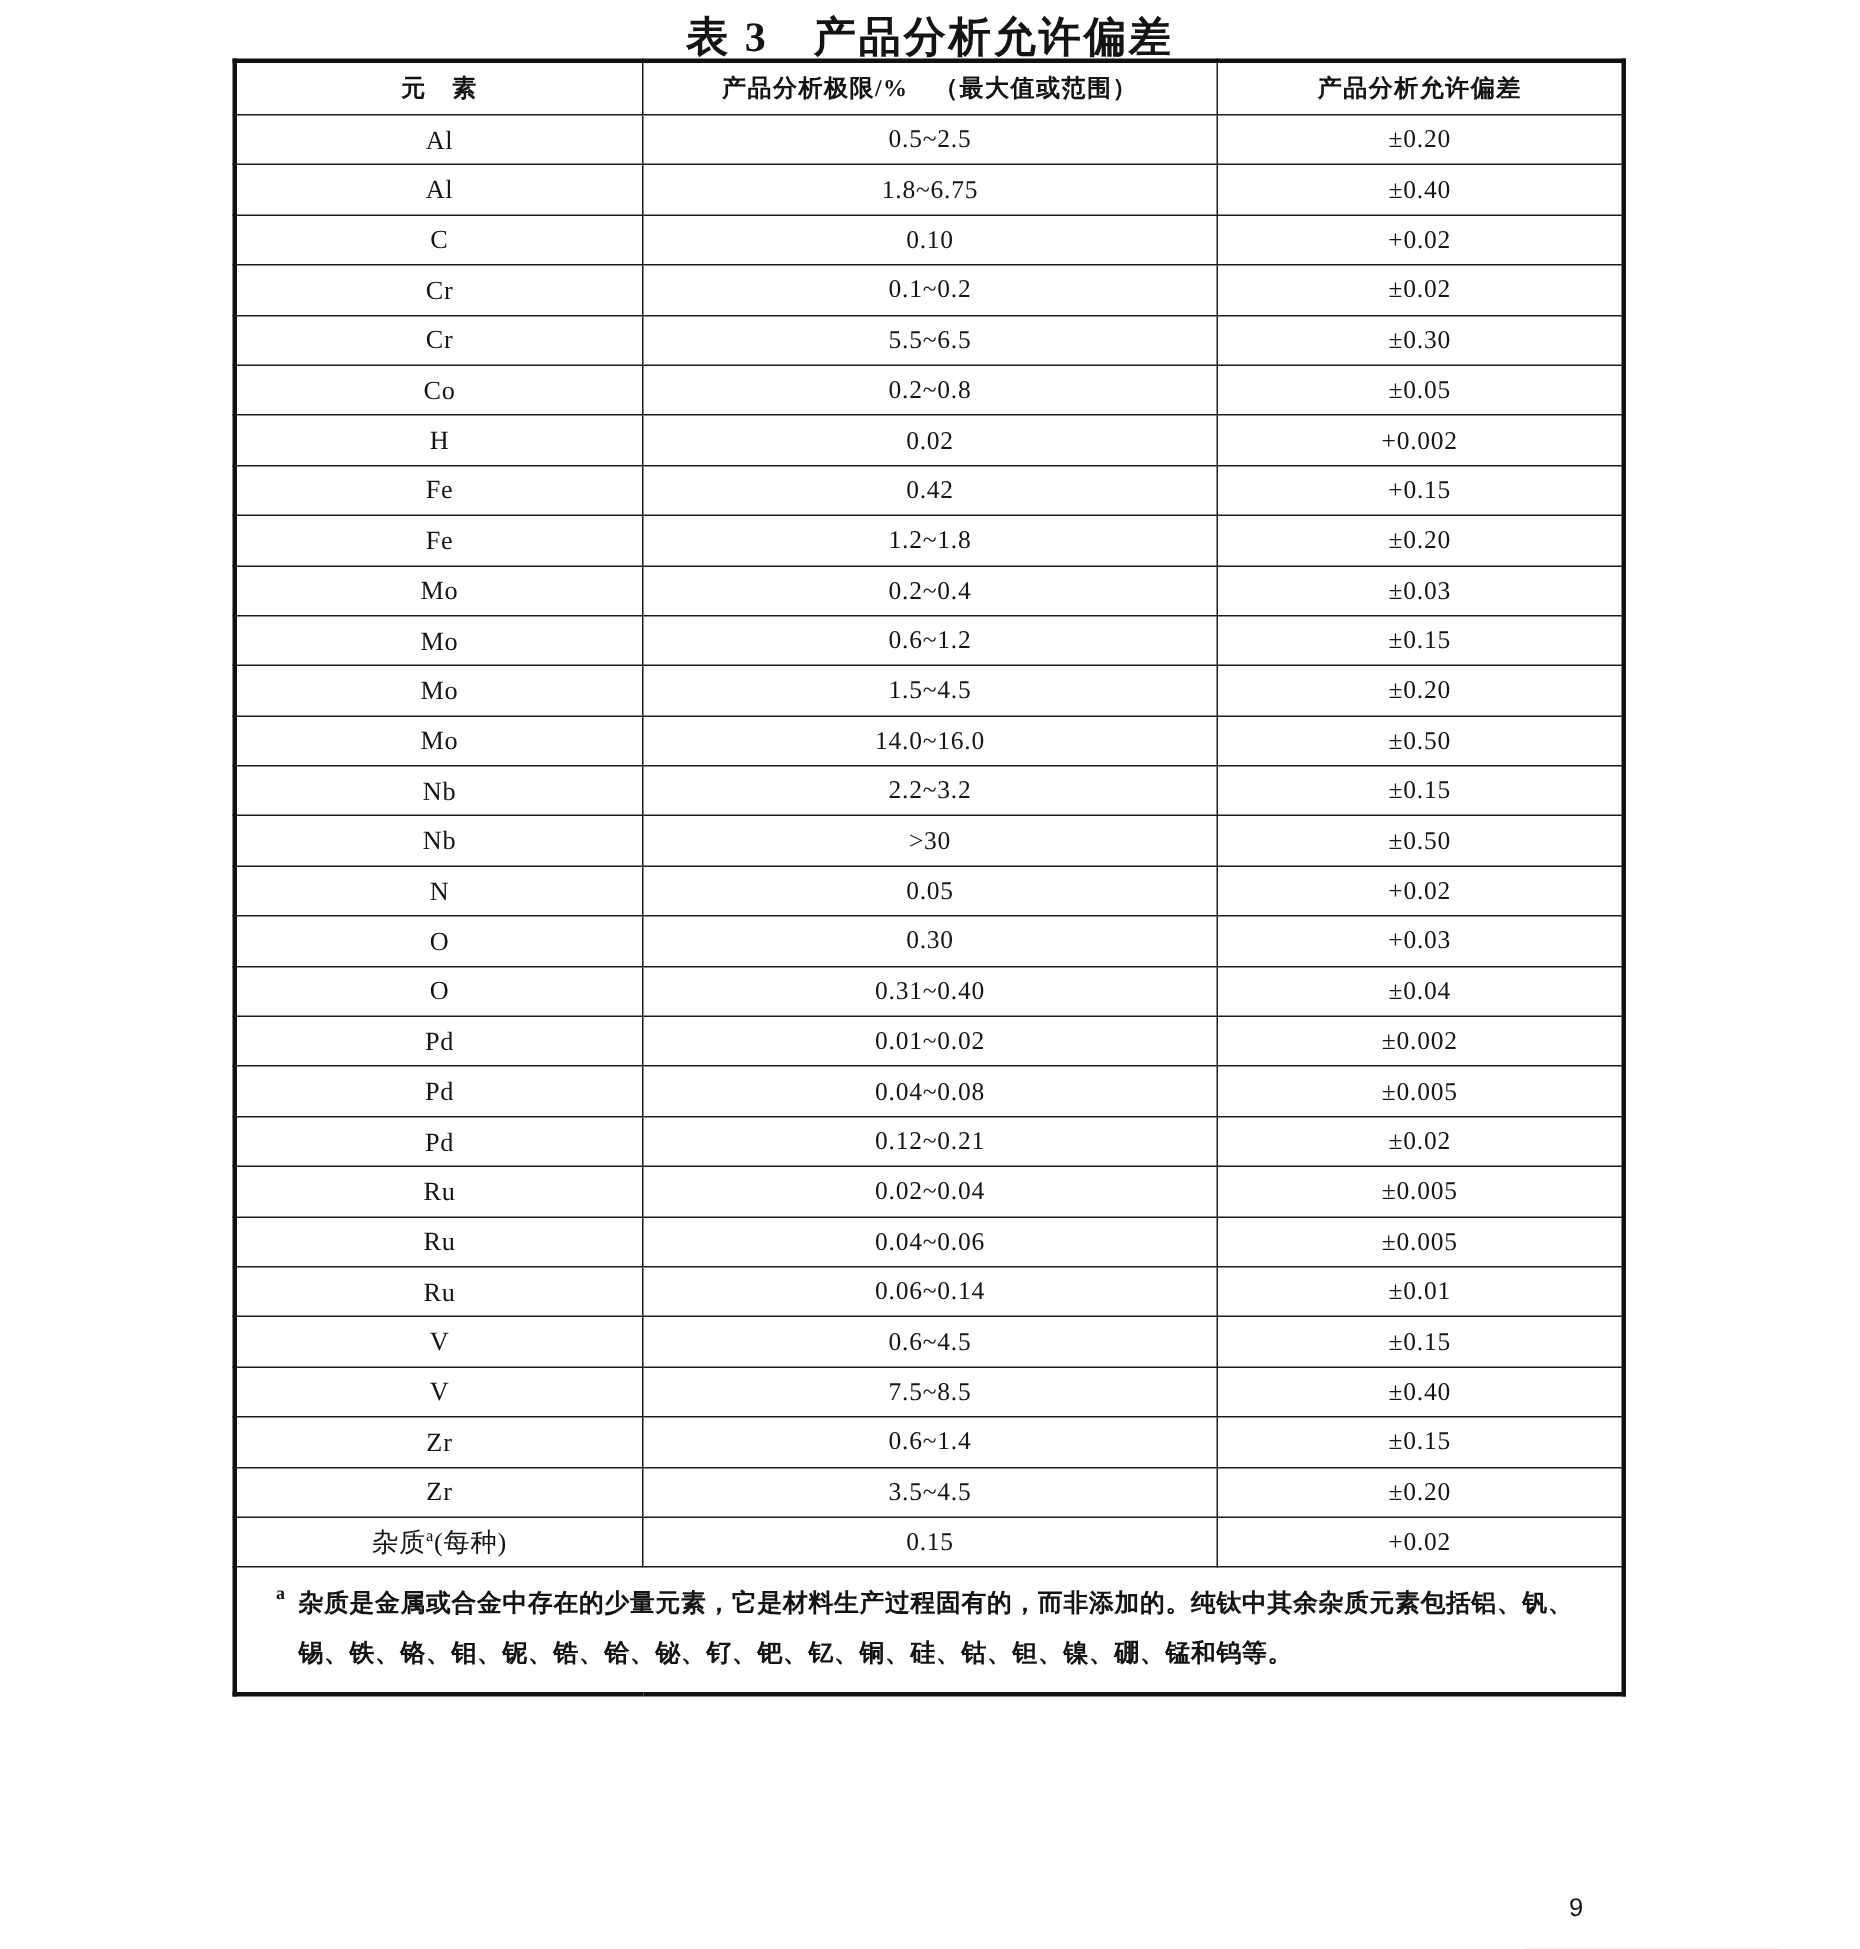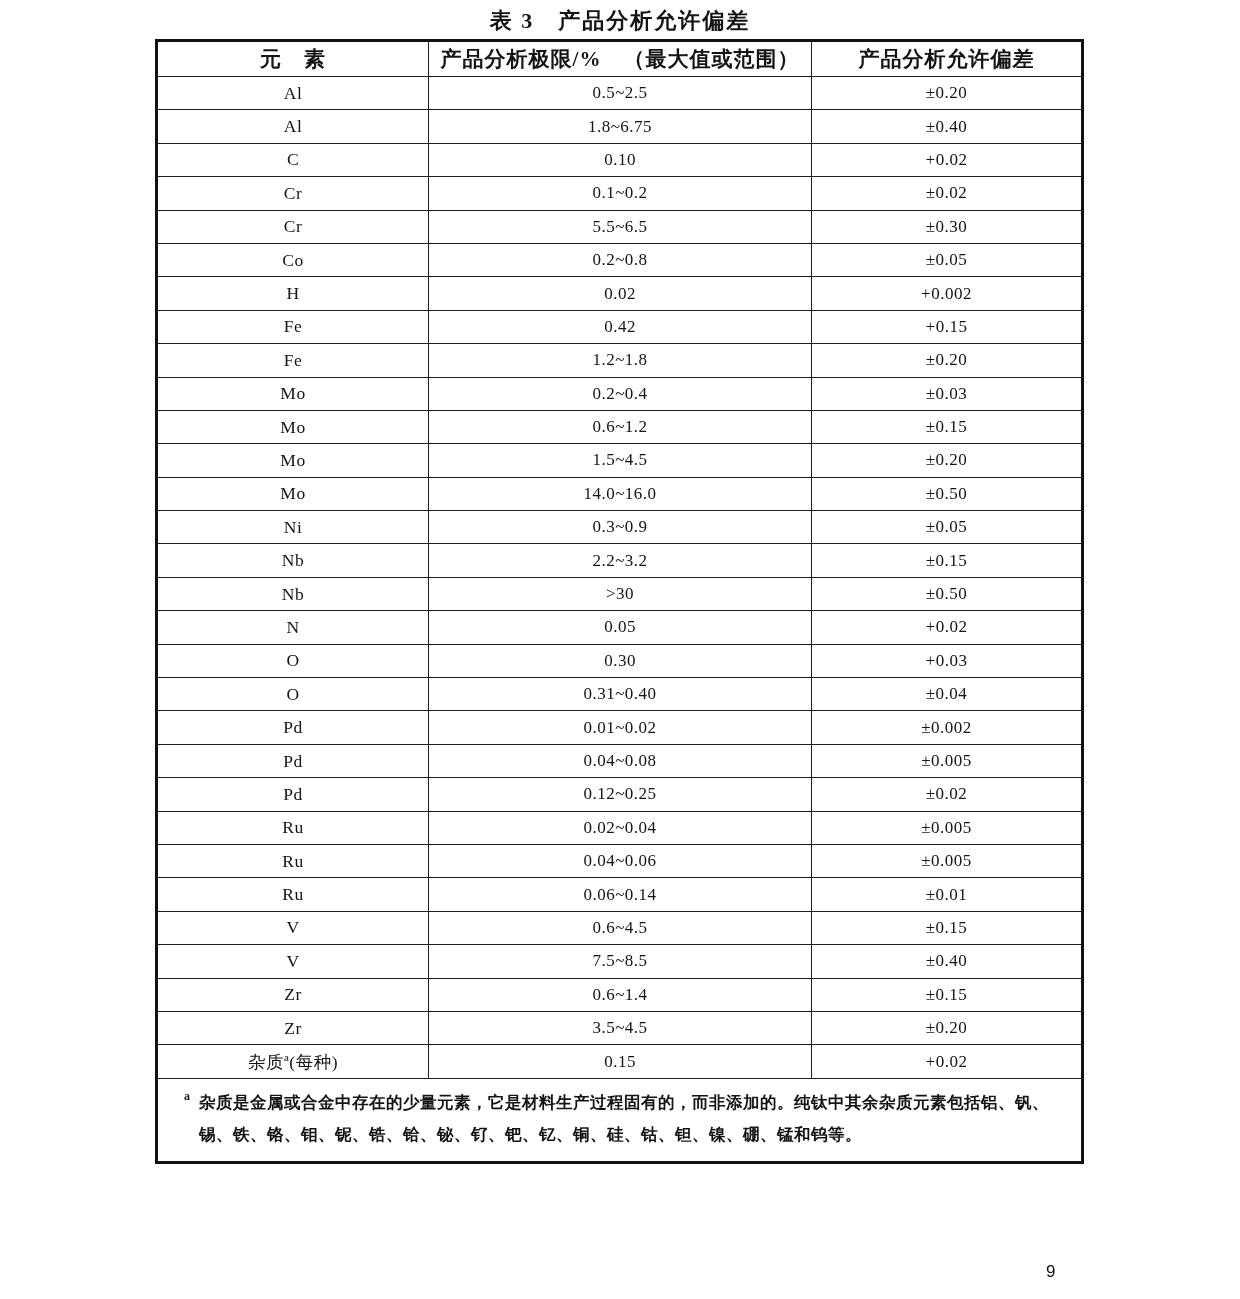--- a/index.html
+++ b/index.html
@@ -15,21 +15,21 @@
     font-family: "Liberation Serif", "DejaVu Serif", serif;
     color: #141414;
     overflow: hidden;
   }
   .table-title {
     position: absolute;
     top: 6px;
     left: 0;
     width: 1240px;
     text-align: center;
-    font-size: 22px;
+    font-size: 28px;
     font-weight: bold;
     letter-spacing: 2px;
   }
   table.analysis {
     position: absolute;
     top: 39px;
     left: 155px;
     width: 926px;
     border-collapse: collapse;
     table-layout: fixed;
@@ -41,21 +41,21 @@
     text-align: center;
     vertical-align: middle;
     padding: 0;
     overflow: hidden;
   }
   col.c-element   { width: 272px; }
   col.c-limit     { width: 383px; }
   col.c-deviation { width: 271px; }
   thead th {
     height: 34px;
-    font-size: 21px;
+    font-size: 16px;
     font-weight: bold;
     letter-spacing: 1px;
   }
   tbody td {
     height: 32.4px;
     font-size: 17px;
     letter-spacing: 0.5px;
   }
   tbody td.element-cell { font-size: 17.5px; }
   sup.fn-sup {
@@ -172,25 +172,20 @@
           <td class="element-cell">Mo</td>
           <td>1.5~4.5</td>
           <td>±0.20</td>
         </tr>
         <tr>
           <td class="element-cell">Mo</td>
           <td>14.0~16.0</td>
           <td>±0.50</td>
         </tr>
         <tr>
-          <td class="element-cell">Ni</td>
-          <td>0.3~0.9</td>
-          <td>±0.05</td>
-        </tr>
-        <tr>
           <td class="element-cell">Nb</td>
           <td>2.2~3.2</td>
           <td>±0.15</td>
         </tr>
         <tr>
           <td class="element-cell">Nb</td>
           <td>&gt;30</td>
           <td>±0.50</td>
         </tr>
         <tr>
@@ -213,21 +208,21 @@
           <td>0.01~0.02</td>
           <td>±0.002</td>
         </tr>
         <tr>
           <td class="element-cell">Pd</td>
           <td>0.04~0.08</td>
           <td>±0.005</td>
         </tr>
         <tr>
           <td class="element-cell">Pd</td>
-          <td>0.12~0.25</td>
+          <td>0.12~0.21</td>
           <td>±0.02</td>
         </tr>
         <tr>
           <td class="element-cell">Ru</td>
           <td>0.02~0.04</td>
           <td>±0.005</td>
         </tr>
         <tr>
           <td class="element-cell">Ru</td>
           <td>0.04~0.06</td>

